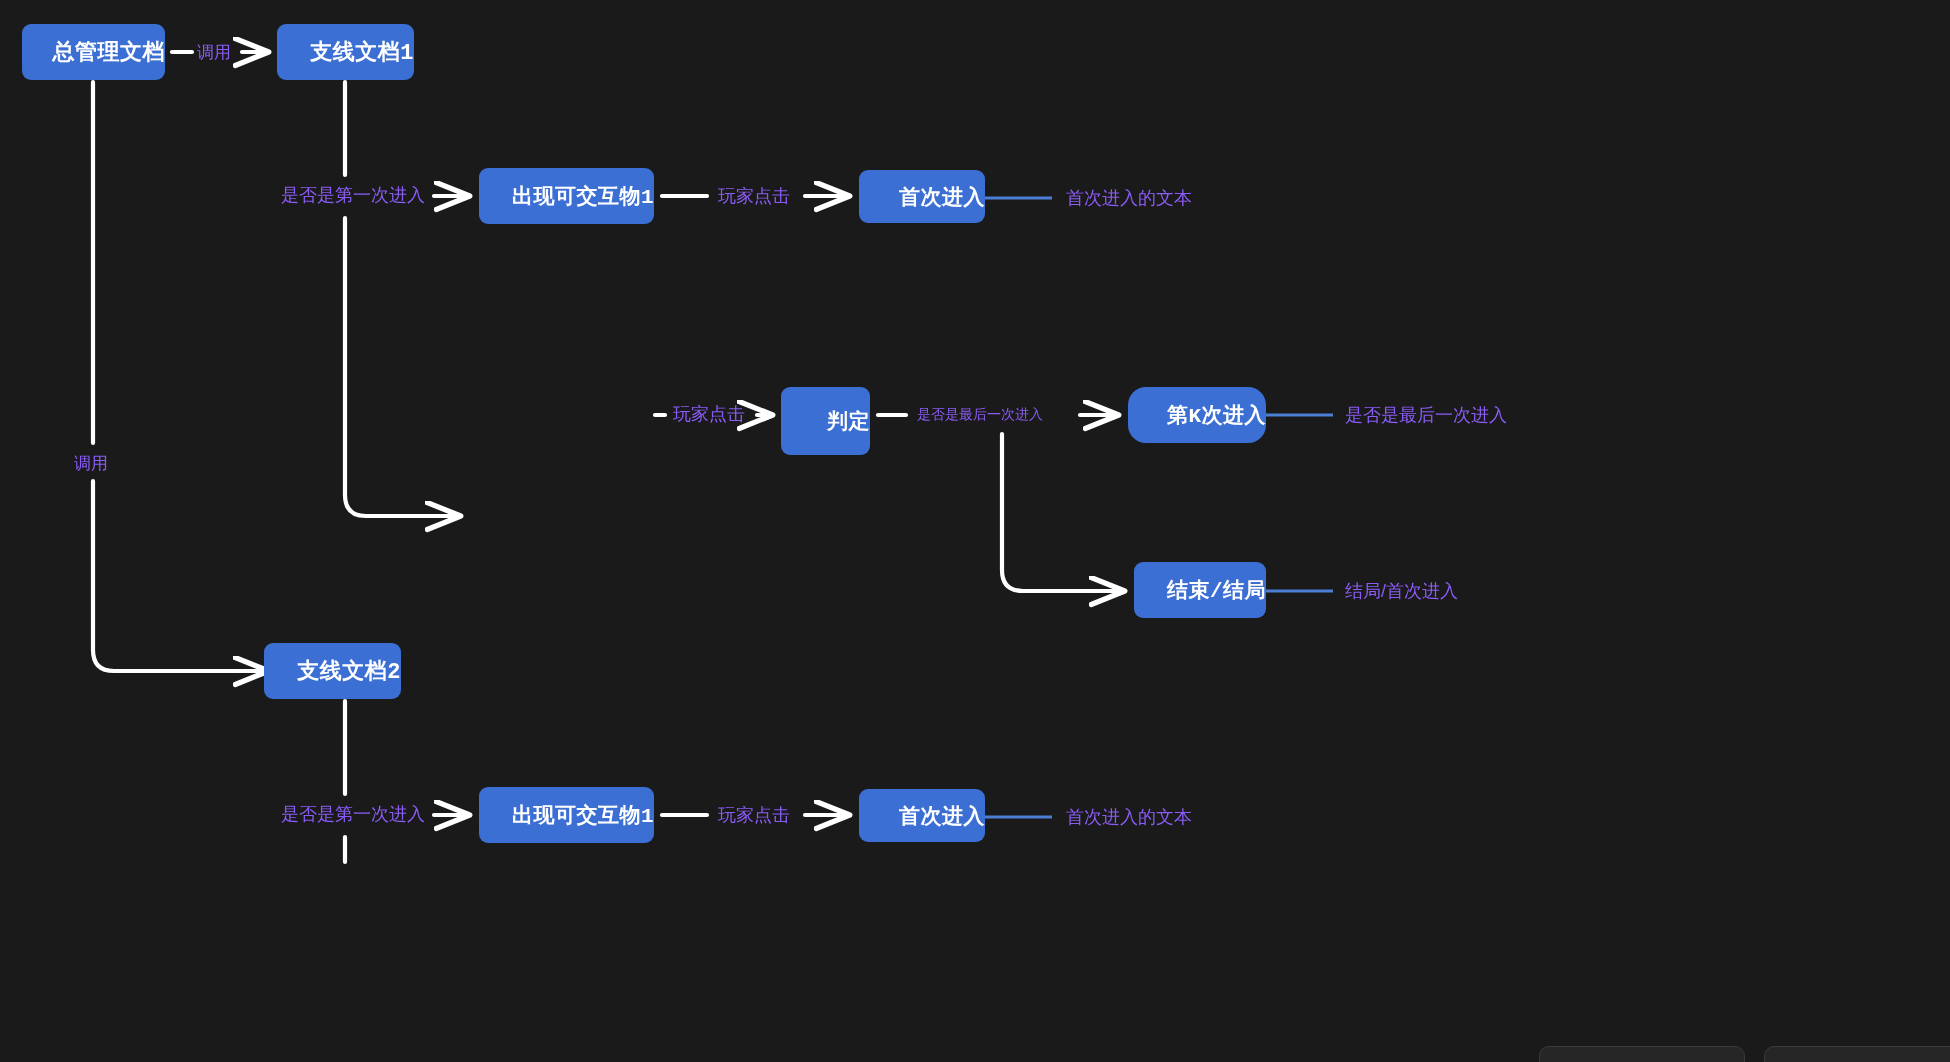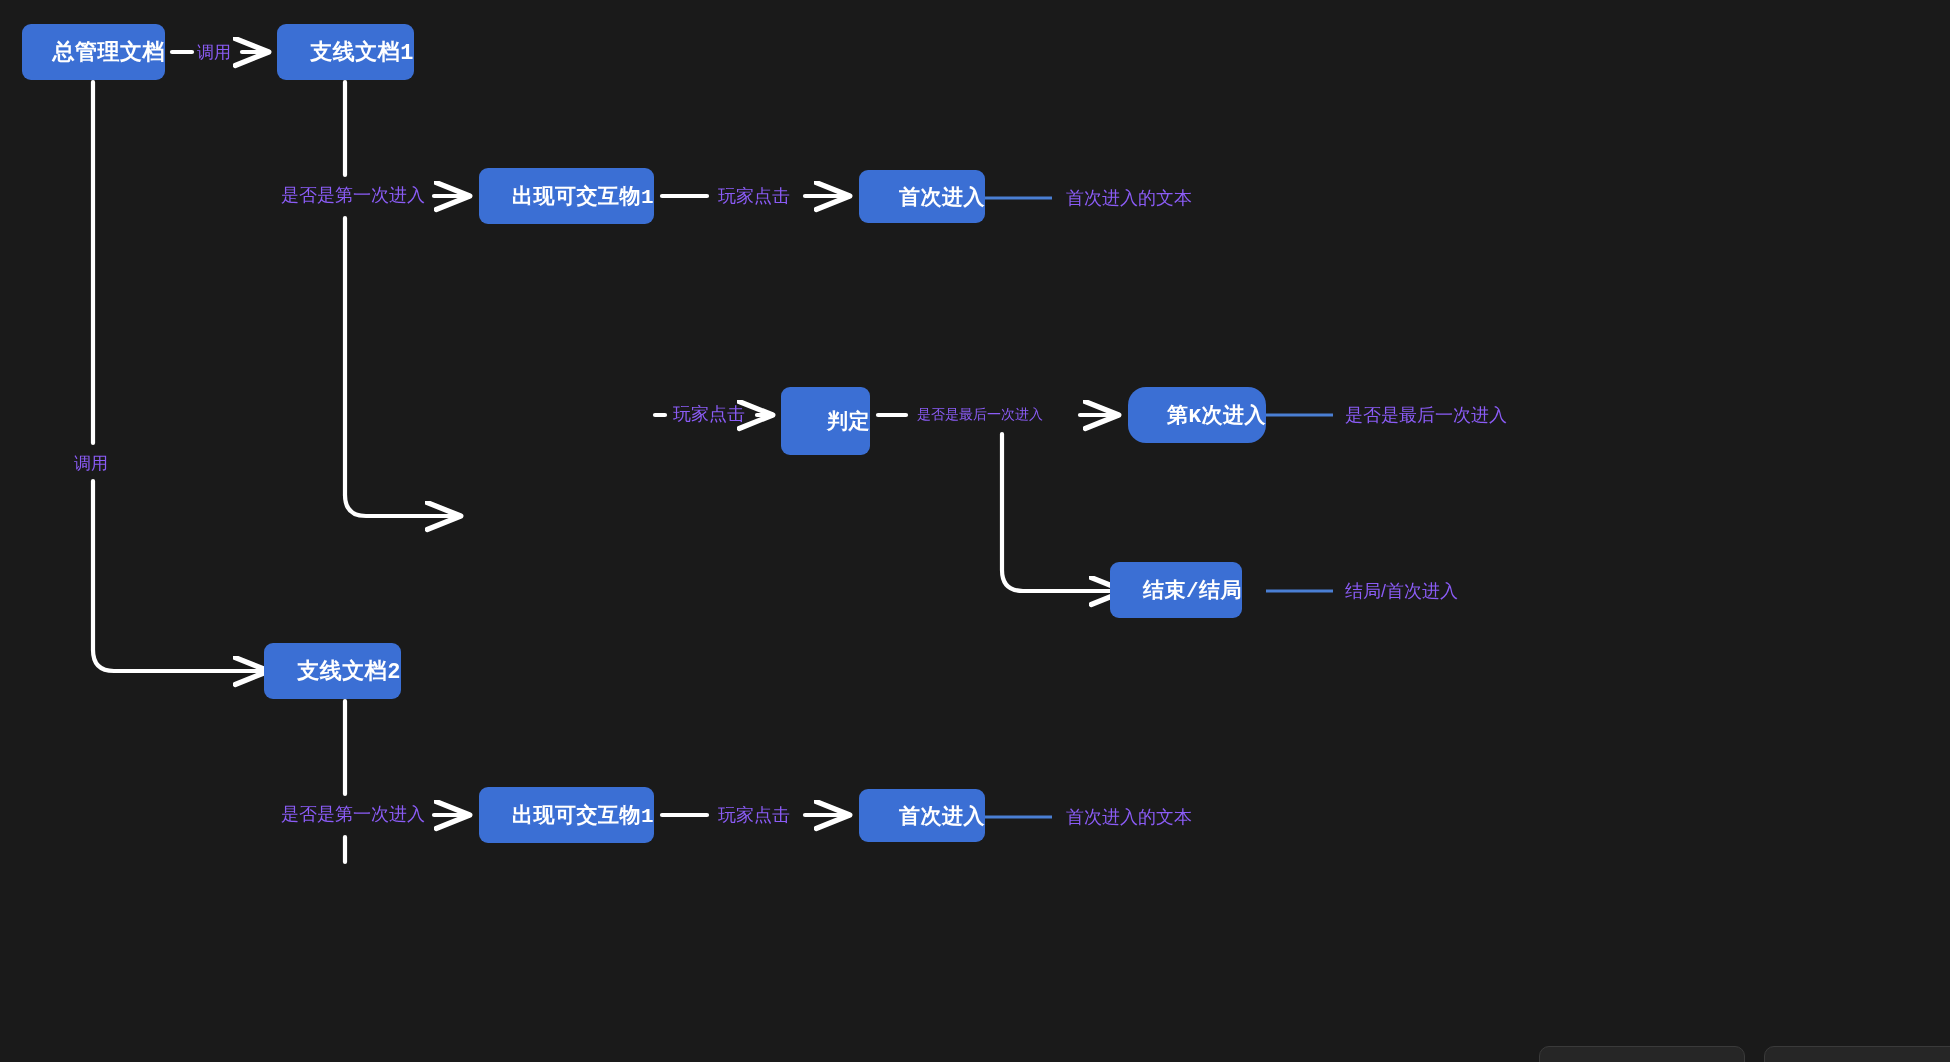--- a/index.html
+++ b/index.html
@@ -119,21 +119,21 @@
 
 
   <div class="node" style="left:781px;top:387px;width:89px;height:68px;font-size:21px;">
     <span>判定</span>
   </div>
 
   <div class="node" style="left:1128px;top:387px;width:138px;height:56px;font-size:21px;border-radius:18px;">
     <span>第K次进入</span>
   </div>
 
-  <div class="node" style="left:1110px;top:562px;width:132px;height:56px;font-size:21px;">
+  <div class="node" style="left:1134px;top:562px;width:132px;height:56px;font-size:21px;">
     <span>结束/结局</span>
   </div>
 
   <div class="node" style="left:264px;top:643px;width:137px;height:56px;font-size:22px;">
     <span>支线文档2</span>
   </div>
 
   <div class="node" style="left:479px;top:787px;width:175px;height:56px;font-size:21px;">
     <span>出现可交互物1</span>
   </div>

